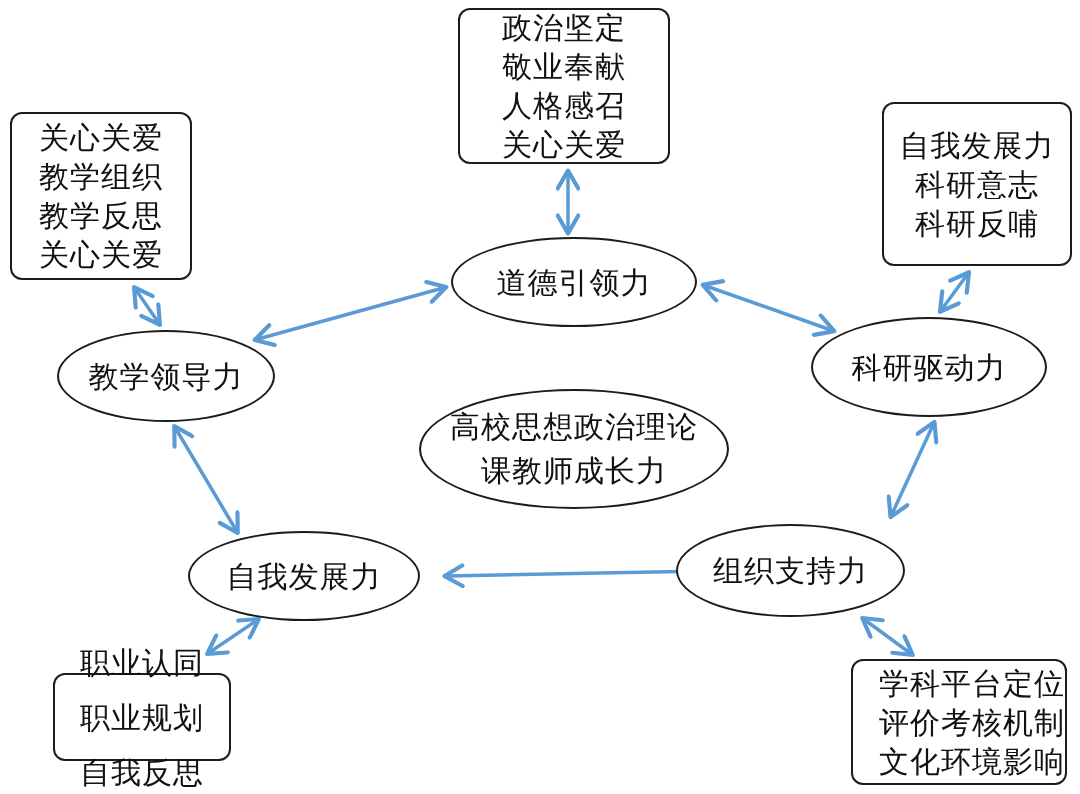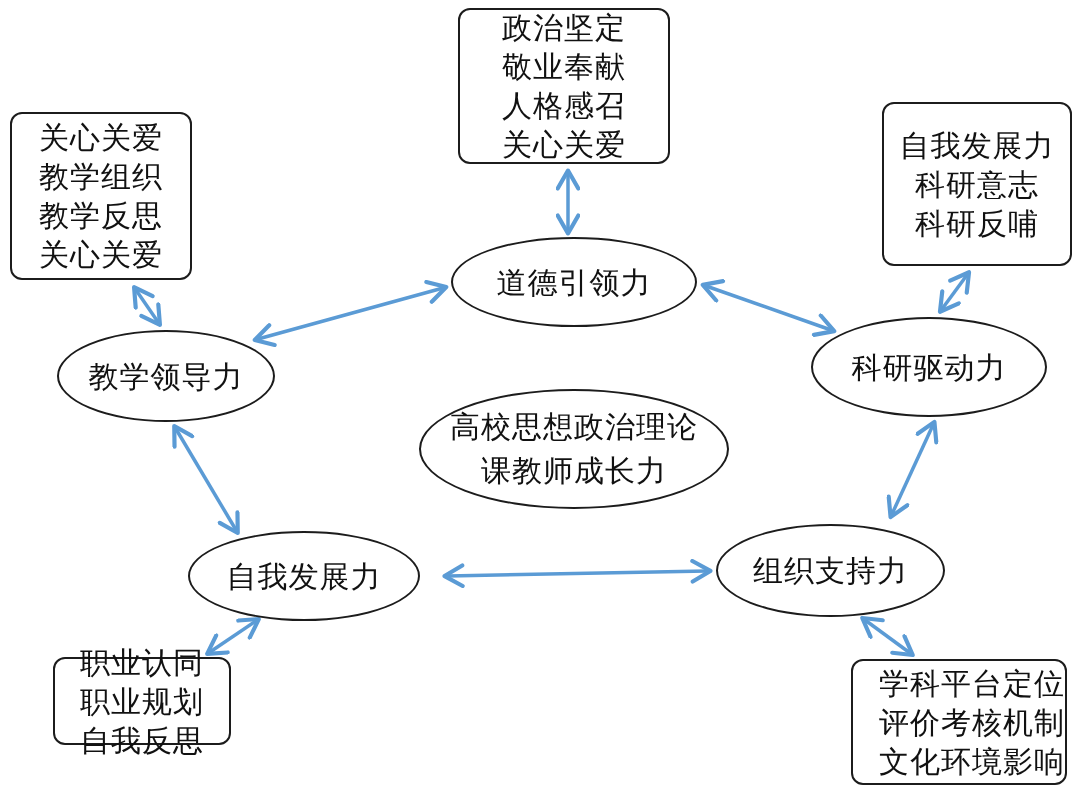--- a/index.html
+++ b/index.html
@@ -78,21 +78,21 @@
     <div class="tline">教学反思</div>
     <div class="tline">关心关爱</div>
   </div>
 
   <div class="node rrect" style="left:882px; top:102px; width:190px; height:164px;">
     <div class="tline">自我发展力</div>
     <div class="tline">科研意志</div>
     <div class="tline">科研反哺</div>
   </div>
 
-  <div class="node rrect" style="left:53px; top:657px; width:178px; height:88px;">
+  <div class="node rrect" style="left:53px; top:673px; width:178px; height:88px;gap:16px;">
     <div class="tline">职业认同</div>
     <div class="tline">职业规划</div>
     <div class="tline">自我反思</div>
   </div>
 
   <div class="node rrect" style="left:851px; top:659px; width:216px; height:126px;align-items:flex-end;">
     <div class="tline">学科平台定位</div>
     <div class="tline">评价考核机制</div>
     <div class="tline">文化环境影响</div>
   </div>
@@ -106,21 +106,21 @@
   </div>
 
   <div class="node ellipse" style="left:811px; top:317px; width:236px; height:100px;">
     <div class="tline">科研驱动力</div>
   </div>
 
   <div class="node ellipse" style="left:188px; top:531px; width:232px; height:90px;">
     <div class="tline">自我发展力</div>
   </div>
 
-  <div class="node ellipse" style="left:716px; top:524px; width:229px; height:93px;">
+  <div class="node ellipse" style="left:676px; top:524px; width:229px; height:93px;">
     <div class="tline">组织支持力</div>
   </div>
 
   <div class="node ellipse" style="left:419px; top:389px; width:310px; height:120px;">
     <div class="tline center-line">高校思想政治理论</div>
     <div class="tline center-line">课教师成长力</div>
   </div>
 
 </div>
 

